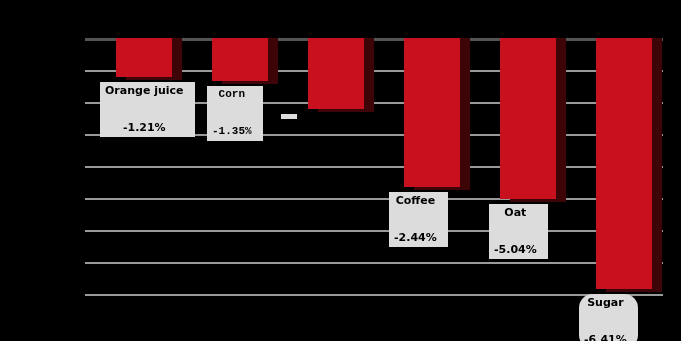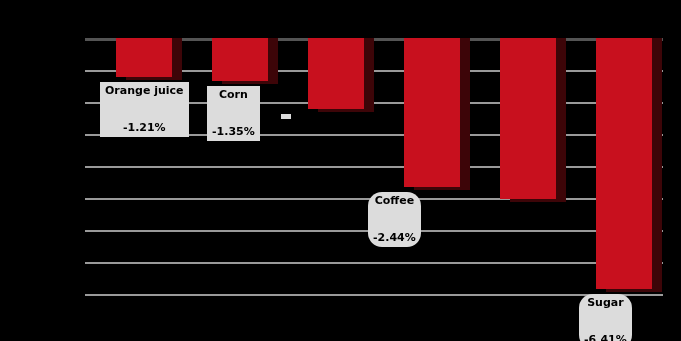--- a/index.html
+++ b/index.html
@@ -62,21 +62,21 @@
   }
   .data-label {
     position: absolute;
     background: #dcdcdc;
     color: #000000;
     font-family: "DejaVu Sans", sans-serif;
     font-weight: bold;
     font-size: 11px;
     line-height: 13px;
     text-align: center;
-    padding: 2px 5px 3px 5px;
+    padding: 2px 11px 3px 5px;
     white-space: nowrap;
     box-sizing: border-box;
   }
   .data-label .lbl-name { display: block; }
   .data-label .lbl-val { display: block; margin-top: 24px; }
 </style>
 </head>
 <body>
 
 <div id="chart-root">
@@ -125,32 +125,36 @@
       <div class="bar-fill" style="width:56px; height:251px;"></div>
     </div>
 
   </div>
 
   <div class="data-label" style="left:100px; top:82px;">
     <span class="lbl-name">Orange juice</span>
     <span class="lbl-val">-1.21%</span>
   </div>
 
-  <div class="data-label" style="left:207px; top:86px;">
+  <div class="data-label" style="left:207px; top:86px;font-family:Liberation Mono, monospace;">
     <span class="lbl-name">Corn</span>
     <span class="lbl-val">-1.35%</span>
   </div>
 
   <div class="data-label" style="left:281px; top:114px;">
   </div>
 
-  <div class="data-label" style="left:368px; top:192px;border-radius:14px;">
+  <div class="data-label" style="left:389px; top:192px;">
     <span class="lbl-name">Coffee</span>
     <span class="lbl-val">-2.44%</span>
   </div>
 
+  <div class="data-label" style="left:489px; top:204px;">
+    <span class="lbl-name">Oat</span>
+    <span class="lbl-val">-5.04%</span>
+  </div>
 
   <div class="data-label" style="left:579px; top:294px;border-radius:14px;">
     <span class="lbl-name">Sugar</span>
     <span class="lbl-val">-6.41%</span>
   </div>
 
 </div>
 
 </body></html>

